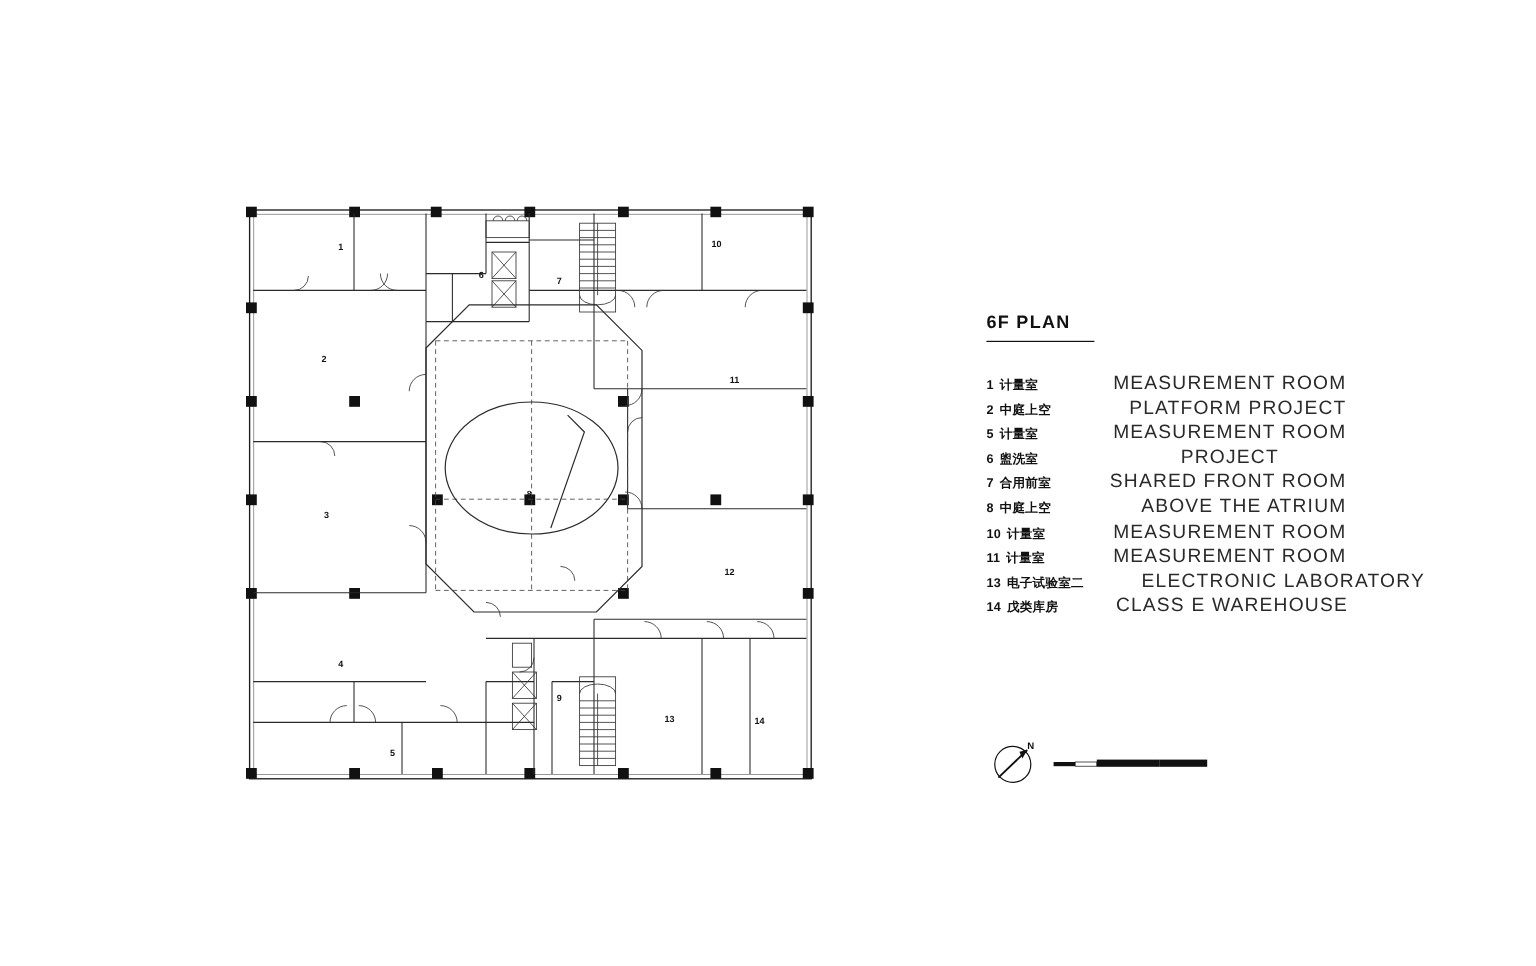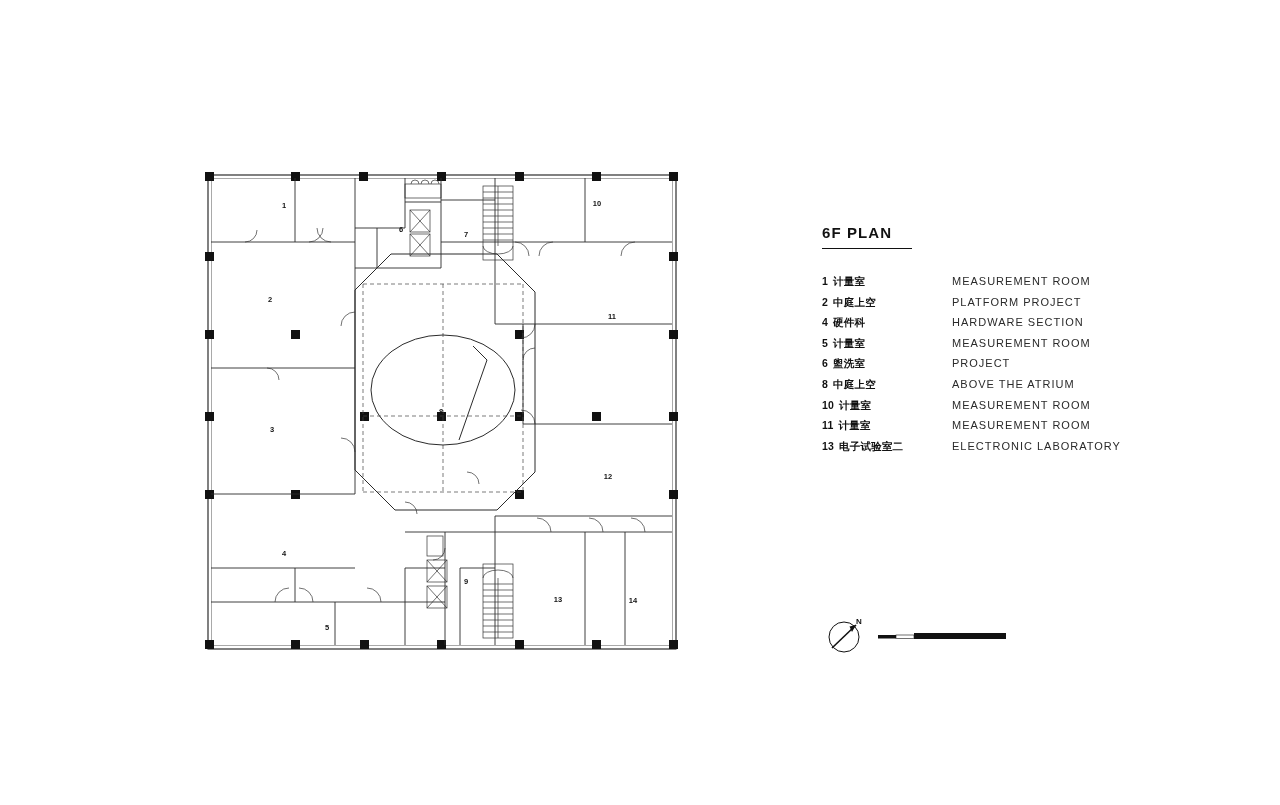--- a/index.html
+++ b/index.html
@@ -41,47 +41,48 @@
     left: 822px;
     top: 224px;
     width: 300px;
   }
   #legend-title {
     font-size: 15px;
     font-weight: bold;
     letter-spacing: 1.1px;
     color: #111111;
     padding-bottom: 7px;
+    margin-top: 36px;
   }
   #legend-rule {
     width: 90px;
     height: 1px;
     background: #111111;
     margin-bottom: 26px;
   }
   .legend-row {
     display: flex;
     align-items: baseline;
     height: 20.6px;
-    gap: 16px;
   }
   .legend-left {
     width: 114px;
     font-size: 10.5px;
     font-weight: bold;
     color: #111111;
     white-space: nowrap;
     letter-spacing: 0.2px;
   }
   .legend-left .idx { margin-right: 5px; }
   .legend-right {
-    font-size: 11px;
+    font-size: 16px;
     color: #2a2a2a;
     letter-spacing: 1.0px;
     white-space: nowrap;
+    margin-left: 48px;
   }
 
   
   #northscale {
     position: absolute;
     left: 822px;
     top: 612px;
     width: 200px;
     height: 50px;
   }
@@ -282,41 +283,41 @@
   </div>
 
   <div class="legend-row">
     <div class="legend-left">
       <span class="idx">2</span><span>中庭上空</span>
     </div>
     <div class="legend-right">PLATFORM PROJECT</div>
   </div>
 
 
-  <div class="legend-row">
-    <div class="legend-left">
-      <span class="idx">4</span><span>硬件科</span>
-    </div>
-    <div class="legend-right">HARDWARE SECTION</div>
-  </div>
 
   <div class="legend-row">
     <div class="legend-left">
       <span class="idx">5</span><span>计量室</span>
     </div>
     <div class="legend-right">MEASUREMENT ROOM</div>
   </div>
 
   <div class="legend-row">
     <div class="legend-left">
       <span class="idx">6</span><span>盥洗室</span>
     </div>
     <div class="legend-right">PROJECT</div>
   </div>
 
+  <div class="legend-row">
+    <div class="legend-left">
+      <span class="idx">7</span><span>合用前室</span>
+    </div>
+    <div class="legend-right">SHARED FRONT ROOM</div>
+  </div>
 
   <div class="legend-row">
     <div class="legend-left">
       <span class="idx">8</span><span>中庭上空</span>
     </div>
     <div class="legend-right">ABOVE THE ATRIUM</div>
   </div>
 
 
   <div class="legend-row">
@@ -334,20 +335,26 @@
   </div>
 
 
   <div class="legend-row">
     <div class="legend-left">
       <span class="idx">13</span><span>电子试验室二</span>
     </div>
     <div class="legend-right">ELECTRONIC LABORATORY</div>
   </div>
 
+  <div class="legend-row">
+    <div class="legend-left">
+      <span class="idx">14</span><span>戊类库房</span>
+    </div>
+    <div class="legend-right">CLASS E WAREHOUSE</div>
+  </div>
 </div>
 
 <div id="northscale">
   <svg width="200" height="50" viewBox="0 0 200 50">
     <g>
       <circle cx="22" cy="25" r="15" fill="none" stroke="#111" stroke-width="1"></circle>
       <path d="M10 36 L34 13" stroke="#111" stroke-width="1.6" fill="none"></path>
       <path d="M34 13 L30 20 L27.5 14.5 Z" fill="#111"></path>
       <text x="34" y="12" font-family="Liberation Sans, sans-serif" font-size="8" font-weight="bold" fill="#111">N</text>
     </g>

